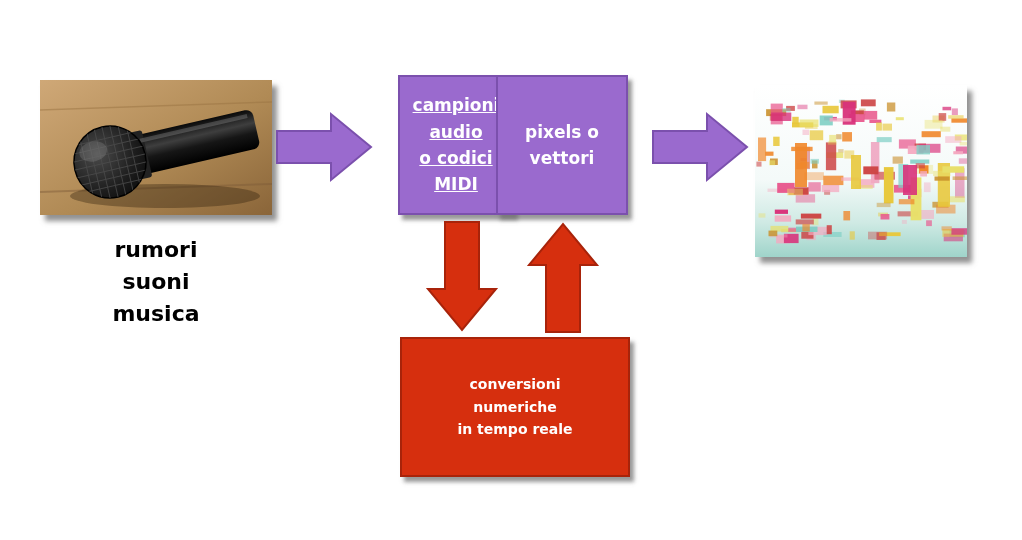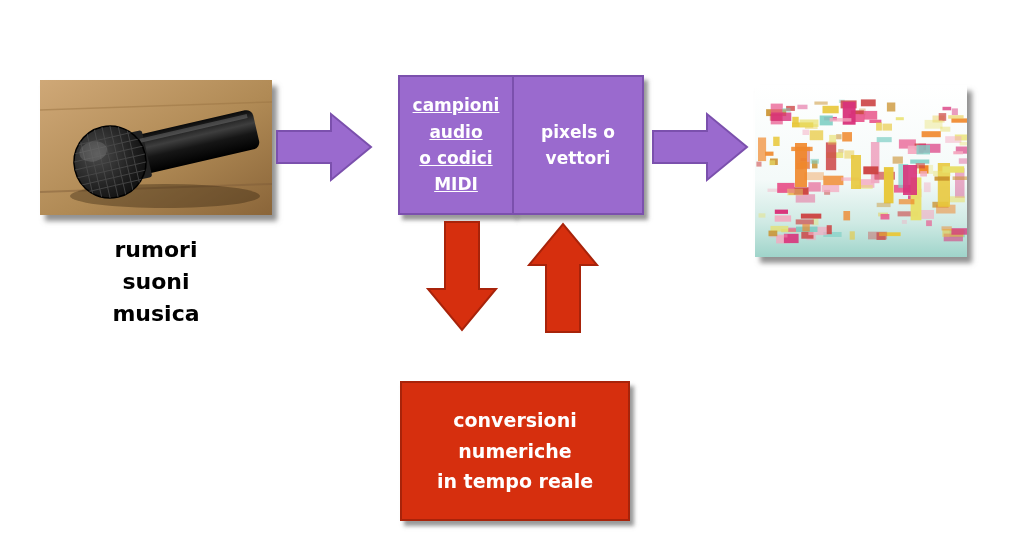--- a/index.html
+++ b/index.html
@@ -42,23 +42,22 @@
     text-align: center;
     display: flex;
     align-items: center;
     justify-content: center;
     white-space: pre-line;
     box-shadow: 4px 5px 4px rgba(110,110,110,0.7);
   }
   .node.red {
     border-color: var(--red-border, #aa230a);
     background: var(--red-fill, #d62f0e);
-    font-size: 19px;
+    font-size: 14px;
     line-height: 1.6;
-    margin-top: 44px;
   }
 
   .arrow svg { display: block; }
   .arrow polygon {
     stroke-width: 2px;
     stroke-linejoin: miter;
   }
   .arrow.purple polygon { fill: var(--purple-fill, #9a6ace); stroke: var(--purple-border, #7b50ad); }
   .arrow.red polygon    { fill: var(--red-fill, #d62f0e);   stroke: var(--red-border, #aa230a); }
 </style>
@@ -128,21 +127,21 @@
     <svg width="98" height="74" viewBox="0 0 98 74">
       <polygon points="1,21 55,21 55,4 95,37 55,70 55,53 1,53"></polygon>
     </svg>
   </div>
 
   <div class="abs node" style="left:398px; top:75px; width:116px; height:140px;text-decoration:underline;">campioni
 audio
 o codici
 MIDI</div>
 
-  <div class="abs node" style="left:512px; top:75px; width:132px; height:140px;">pixels o
+  <div class="abs node" style="left:496px; top:75px; width:132px; height:140px;">pixels o
 vettori</div>
 
   <div class="abs arrow purple" style="left:652px; top:110px;">
     <svg width="98" height="74" viewBox="0 0 98 74">
       <polygon points="1,21 55,21 55,4 95,37 55,70 55,53 1,53"></polygon>
     </svg>
   </div>
 
   <div class="abs photo" style="left:755px; top:85px; width:212px; height:172px;" aria-label="abstract-pixels-photo">
     <svg width="212" height="172" viewBox="0 0 212 172">

